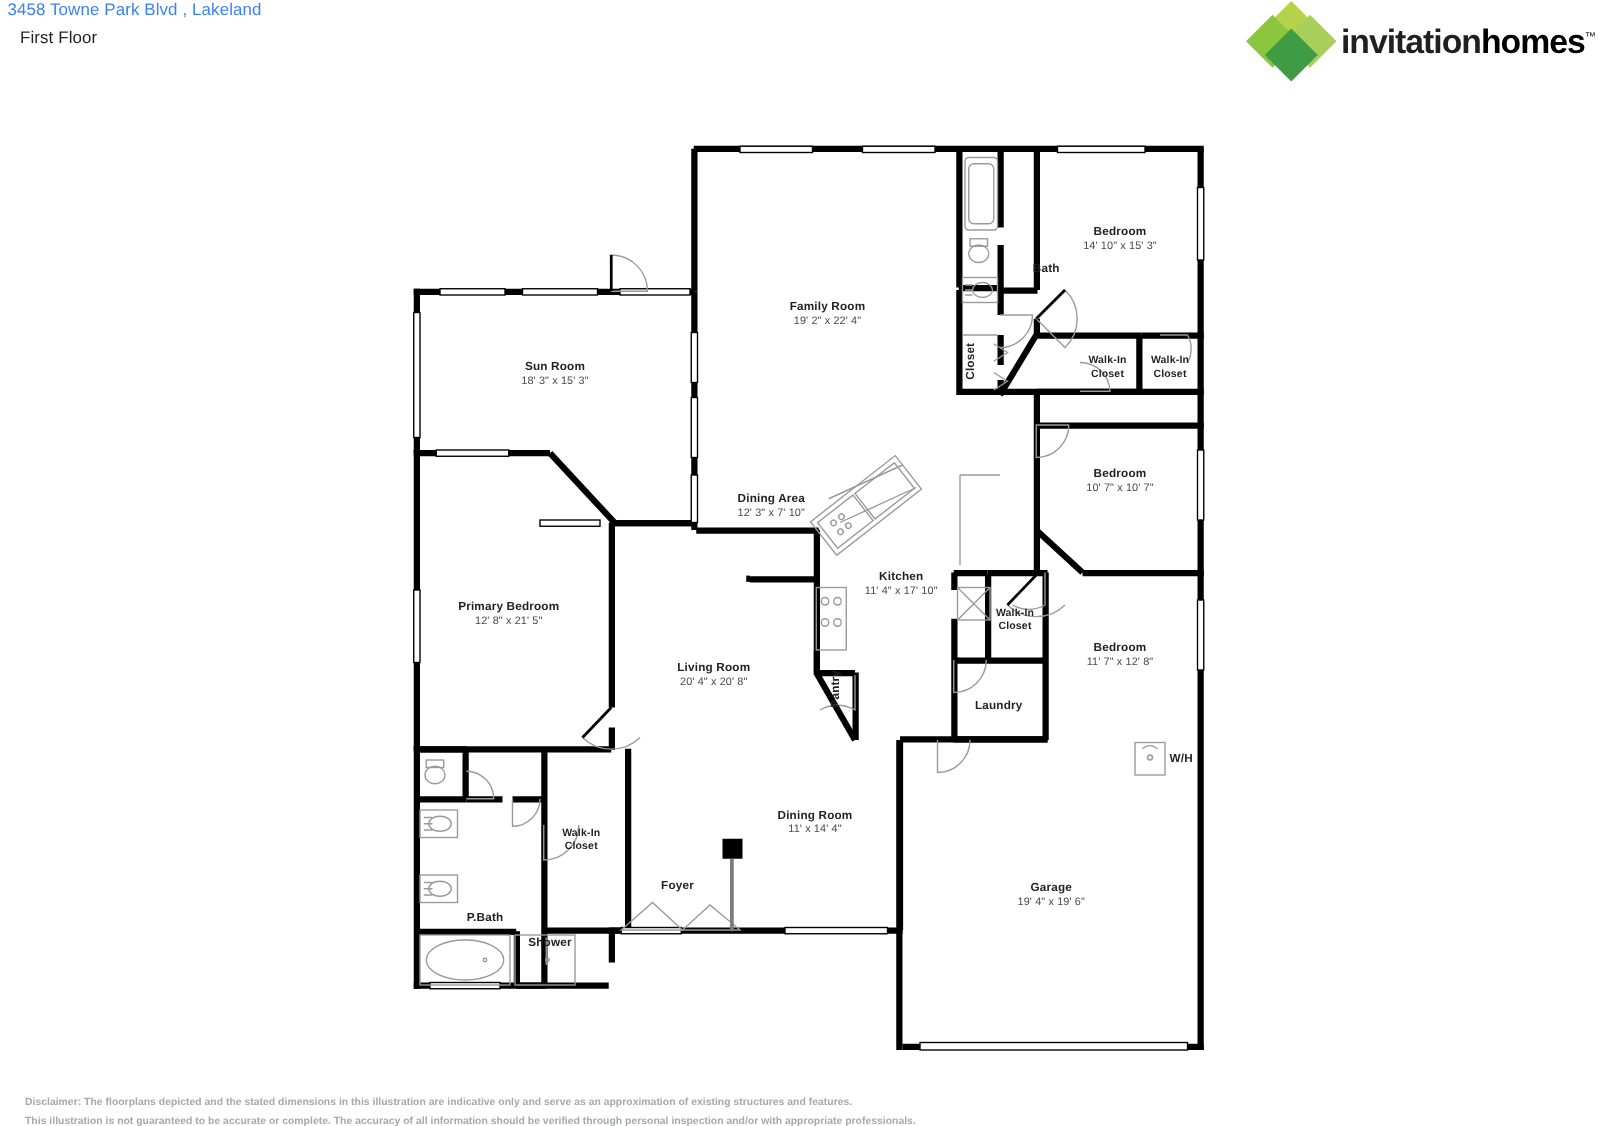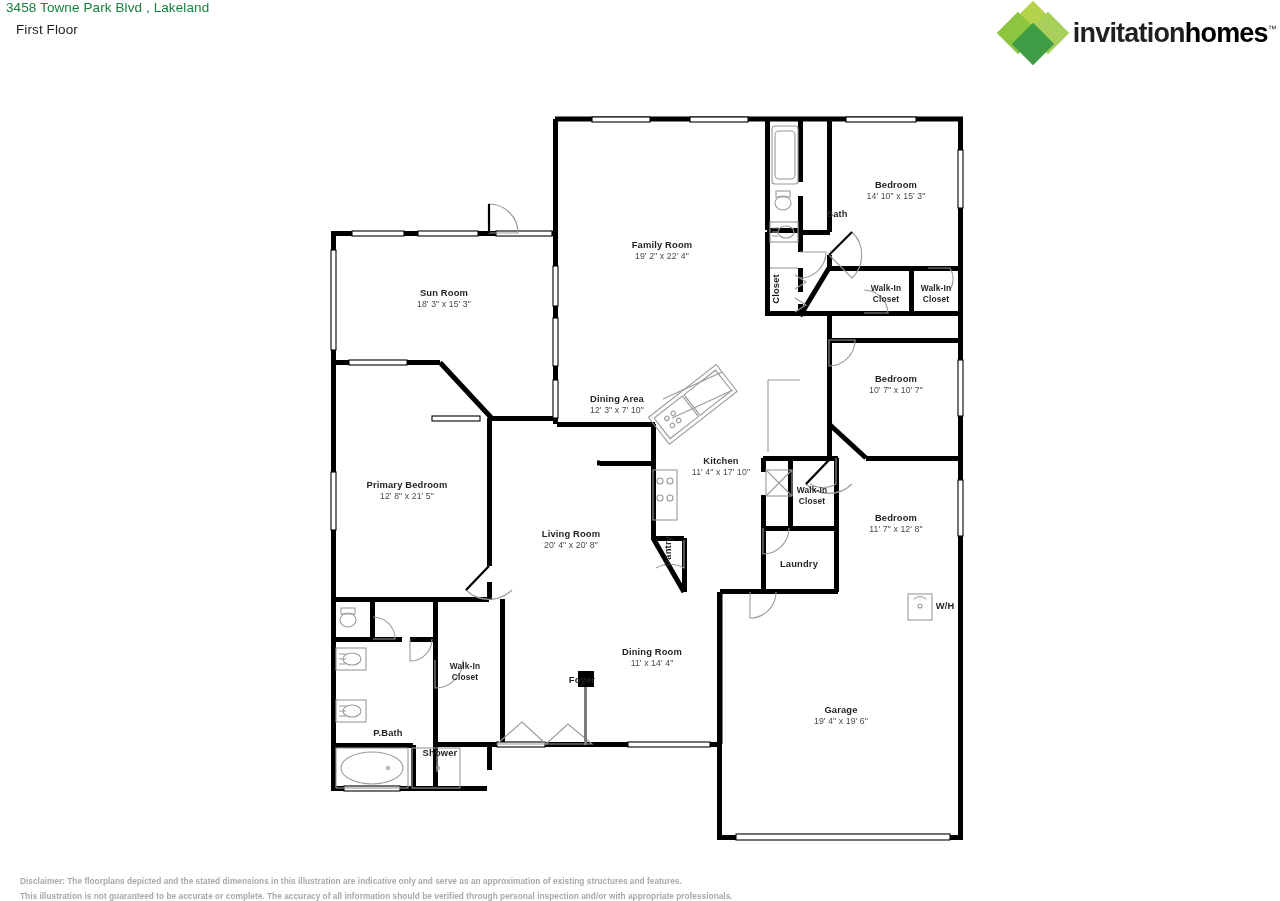--- a/index.html
+++ b/index.html
@@ -16,21 +16,21 @@
   }
   
   #header-title-block {
     position: absolute;
     left: 6px;
     top: 0px;
     width: 520px;
   }
   #address-line {
     font-size: 13.5px;
-    color: #15803d;
+    color: #3b82f6;
     line-height: 16px;
     letter-spacing: 0.1px;
     white-space: pre;
   }
   #floor-line {
     font-size: 13.5px;
     color: #231f20;
     line-height: 16px;
     margin-top: 6px;
     letter-spacing: 0.1px;
@@ -467,21 +467,21 @@
 
   <div class="room-label" style="left:652px; top:657px;">
     <div class="room-name">Dining Room</div>
     <div class="room-dims">11' x 14' 4"</div>
   </div>
 
   <div class="room-label small two-line" style="left:465px; top:671px;">
     <div class="room-name">Walk-In<br>Closet</div>
   </div>
 
-  <div class="room-label" style="left:542px; top:680px;margin-left:40px;">
+  <div class="room-label" style="left:542px; top:708px;">
     <div class="room-name">Foyer</div>
   </div>
 
   <div class="room-label" style="left:841px; top:715px;text-align:center;">
     <div class="room-name">Garage</div>
     <div class="room-dims">19' 4" x 19' 6"</div>
   </div>
 
   <div class="room-label" style="left:388px; top:733px;">
     <div class="room-name">P.Bath</div>

